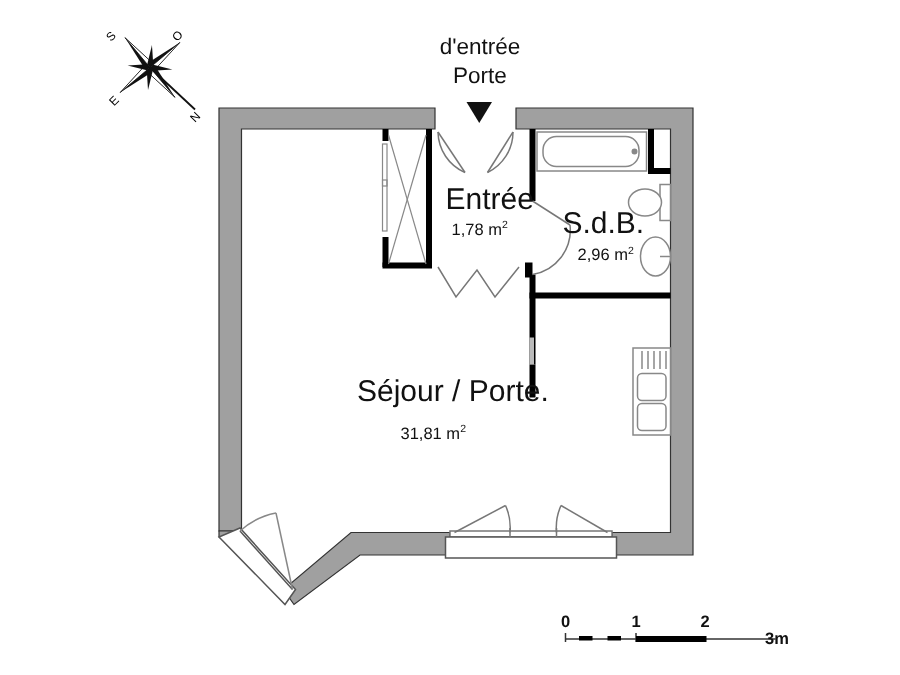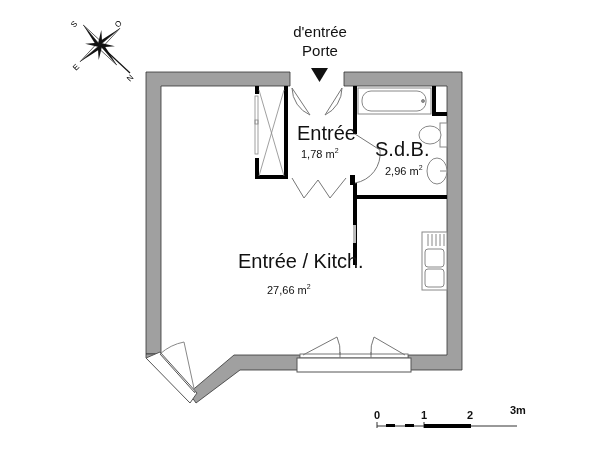--- a/index.html
+++ b/index.html
@@ -155,19 +155,19 @@
   <div>d'entrée</div>
   <div>Porte</div>
 </div>
 
 <div class="lbl room-name" style="left:297px; top:122px;">Entrée</div>
 <div class="lbl area" style="left:301px; top:147px;"><span>1,78 m</span><sup>2</sup></div>
 
 <div class="lbl room-name" style="left:375px; top:138px;">S.d.B.</div>
 <div class="lbl area" style="left:385px; top:164px;"><span>2,96 m</span><sup>2</sup></div>
 
-<div class="lbl room-name" style="left:238px; top:250px;">Entrée / Kitch.</div>
-<div class="lbl area" style="left:267px; top:283px;"><span>27,66 m</span><sup>2</sup></div>
+<div class="lbl room-name" style="left:238px; top:250px;">Séjour / Porte.</div>
+<div class="lbl area" style="left:267px; top:283px;"><span>31,81 m</span><sup>2</sup></div>
 
 <div class="scale-num" style="left:374px; top:409px;">0</div>
 <div class="scale-num" style="left:421px; top:409px;">1</div>
 <div class="scale-num" style="left:467px; top:409px;">2</div>
-<div class="scale-num" style="left:510px; top:404px;">3m</div>
+<div class="scale-num" style="left:510px; top:420px;">3m</div>
 
 </body></html>

